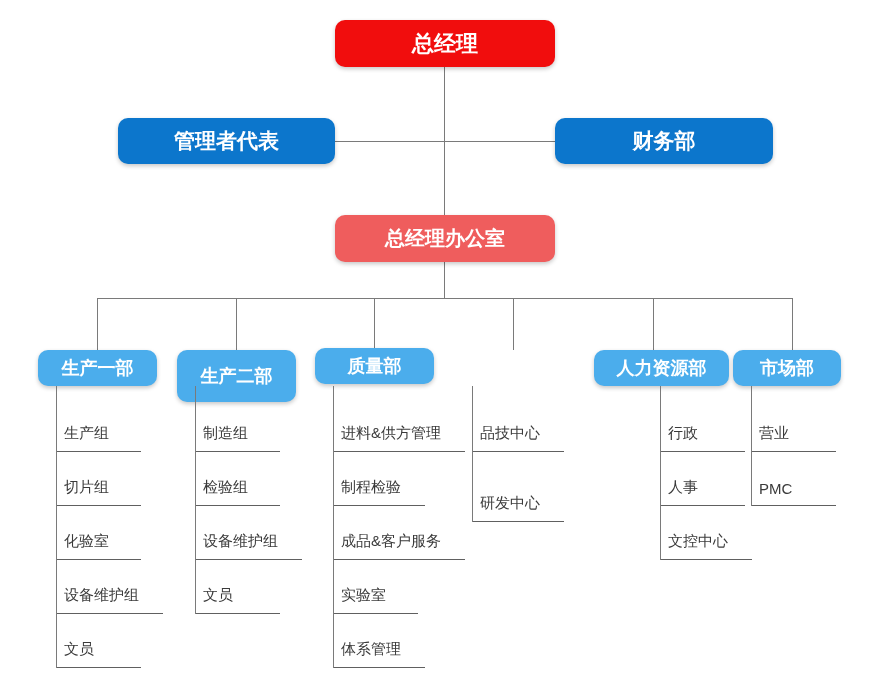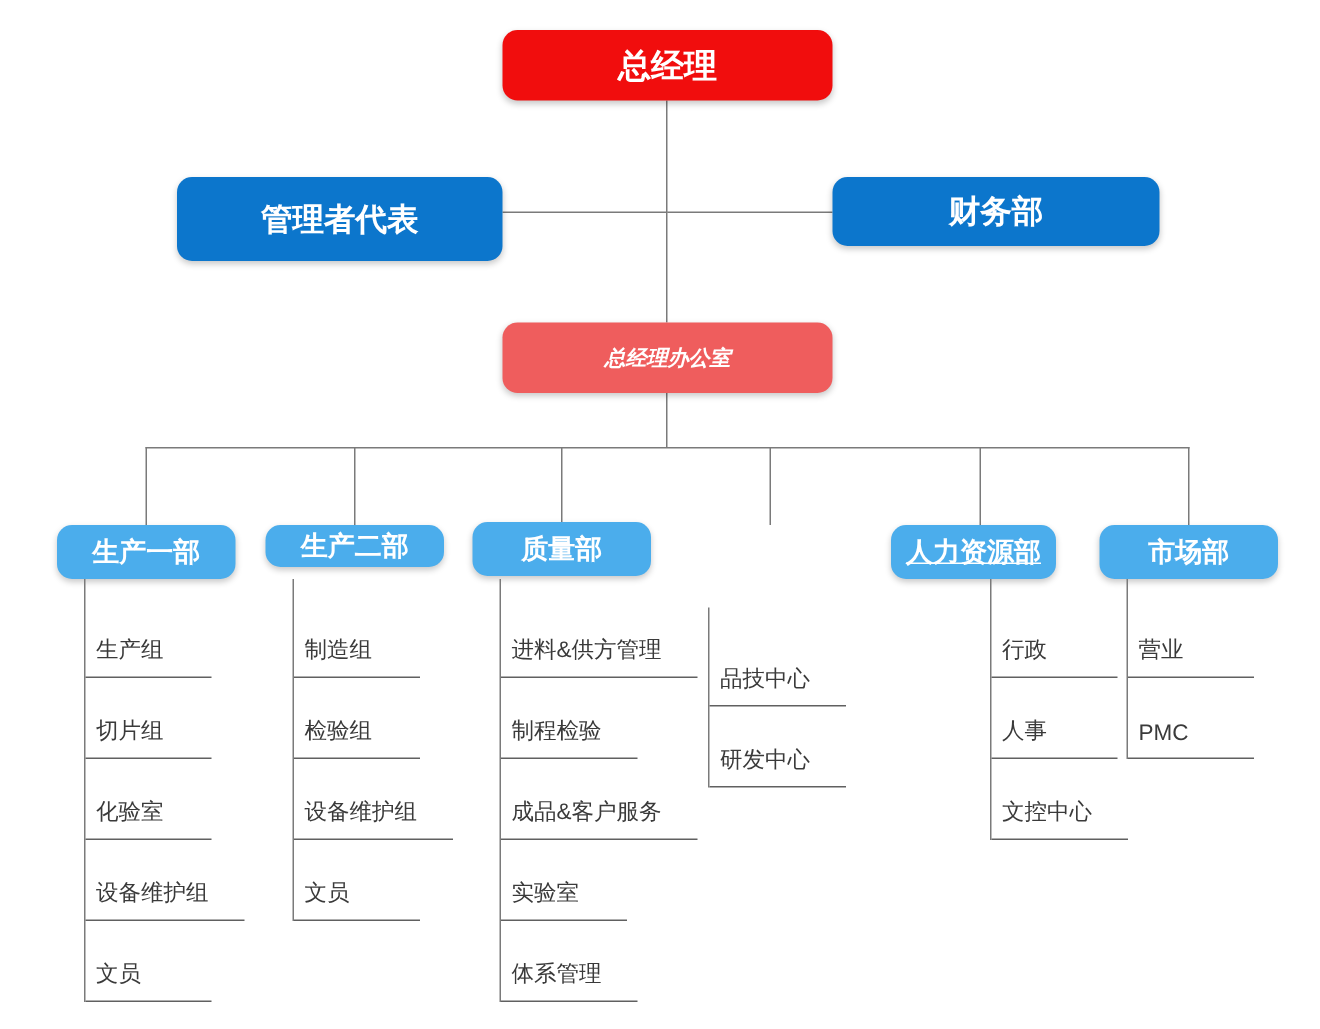--- a/index.html
+++ b/index.html
@@ -28,21 +28,21 @@
     justify-content: center;
     color: #ffffff;
     font-weight: bold;
     border-radius: 10px;
     box-shadow: 0 2px 4px rgba(0,0,0,0.22);
     box-sizing: border-box;
     white-space: nowrap;
   }
   .node.level1 { background: var(--level1-bg, #f10d0d); font-size: 22px; text-align: center; }
   .node.level2 { background: var(--level2-bg, #0c76cc); font-size: 21px; }
-  .node.level3 { background: var(--level3-bg, #ef5d5d); font-size: 14px; font-style: italic; }
+  .node.level3 { background: var(--level3-bg, #ef5d5d); font-size: 20px; }
   .node.dept   { background: var(--dept-bg, #4badec);   font-size: 18px; }
   .col {
     position: absolute;
     display: flex;
     flex-direction: column;
     align-items: flex-start;
     border-left: 1px solid var(--line, #777);
   }
   .col .item {
     display: flex;
@@ -70,30 +70,30 @@
   <div class="line h" style="left:97px;  top:298px; width:696px;"></div>
   <div class="line v" style="left:97px;  top:298px; height:52px;"></div>
   <div class="line v" style="left:236px; top:298px; height:52px;"></div>
   <div class="line v" style="left:374px; top:298px; height:52px;"></div>
   <div class="line v" style="left:513px; top:298px; height:52px;"></div>
   <div class="line v" style="left:653px; top:298px; height:52px;"></div>
   <div class="line v" style="left:792px; top:298px; height:52px;"></div>
 
   <div class="node level1" style="left:335px; top:20px; width:220px; height:47px;">总经理</div>
 
-  <div class="node level2" style="left:118px; top:118px; width:217px; height:56px;">管理者代表</div>
+  <div class="node level2" style="left:118px; top:118px; width:217px; height:46px;">管理者代表</div>
   <div class="node level2" style="left:555px; top:118px; width:218px; height:46px;">财务部</div>
 
   <div class="node level3" style="left:335px; top:215px; width:220px; height:47px;">总经理办公室</div>
 
   <div class="node dept" style="left:38px;  top:350px; width:119px; height:36px;">生产一部</div>
-  <div class="node dept" style="left:177px; top:350px; width:119px; height:28px;">生产二部</div>
+  <div class="node dept" style="left:177px; top:350px; width:119px; height:52px;">生产二部</div>
   <div class="node dept" style="left:315px; top:348px; width:119px; height:36px;">质量部</div>
-  <div class="node dept" style="left:594px; top:350px; width:110px; height:36px;text-decoration:underline;">人力资源部</div>
-  <div class="node dept" style="left:733px; top:350px; width:119px; height:36px;">市场部</div>
+  <div class="node dept" style="left:594px; top:350px; width:135px; height:36px;">人力资源部</div>
+  <div class="node dept" style="left:733px; top:350px; width:108px; height:36px;">市场部</div>
 
   <div class="col" style="left:56px; top:386px;">
     <div class="item">生产组</div>
     <div class="item">切片组</div>
     <div class="item">化验室</div>
     <div class="item">设备维护组</div>
     <div class="item">文员</div>
   </div>
 
   <div class="col" style="left:195px; top:386px;">
@@ -104,21 +104,21 @@
   </div>
 
   <div class="col" style="left:333px; top:386px;">
     <div class="item">进料&amp;供方管理</div>
     <div class="item">制程检验</div>
     <div class="item">成品&amp;客户服务</div>
     <div class="item">实验室</div>
     <div class="item">体系管理</div>
   </div>
 
-  <div class="col" style="left:472px; top:405px;">
+  <div class="col" style="left:472px; top:386px;gap:16px;">
     <div class="item">品技中心</div>
     <div class="item">研发中心</div>
   </div>
 
   <div class="col" style="left:612px; top:386px;margin-left:48px;">
     <div class="item">行政</div>
     <div class="item">人事</div>
     <div class="item">文控中心</div>
   </div>
 

